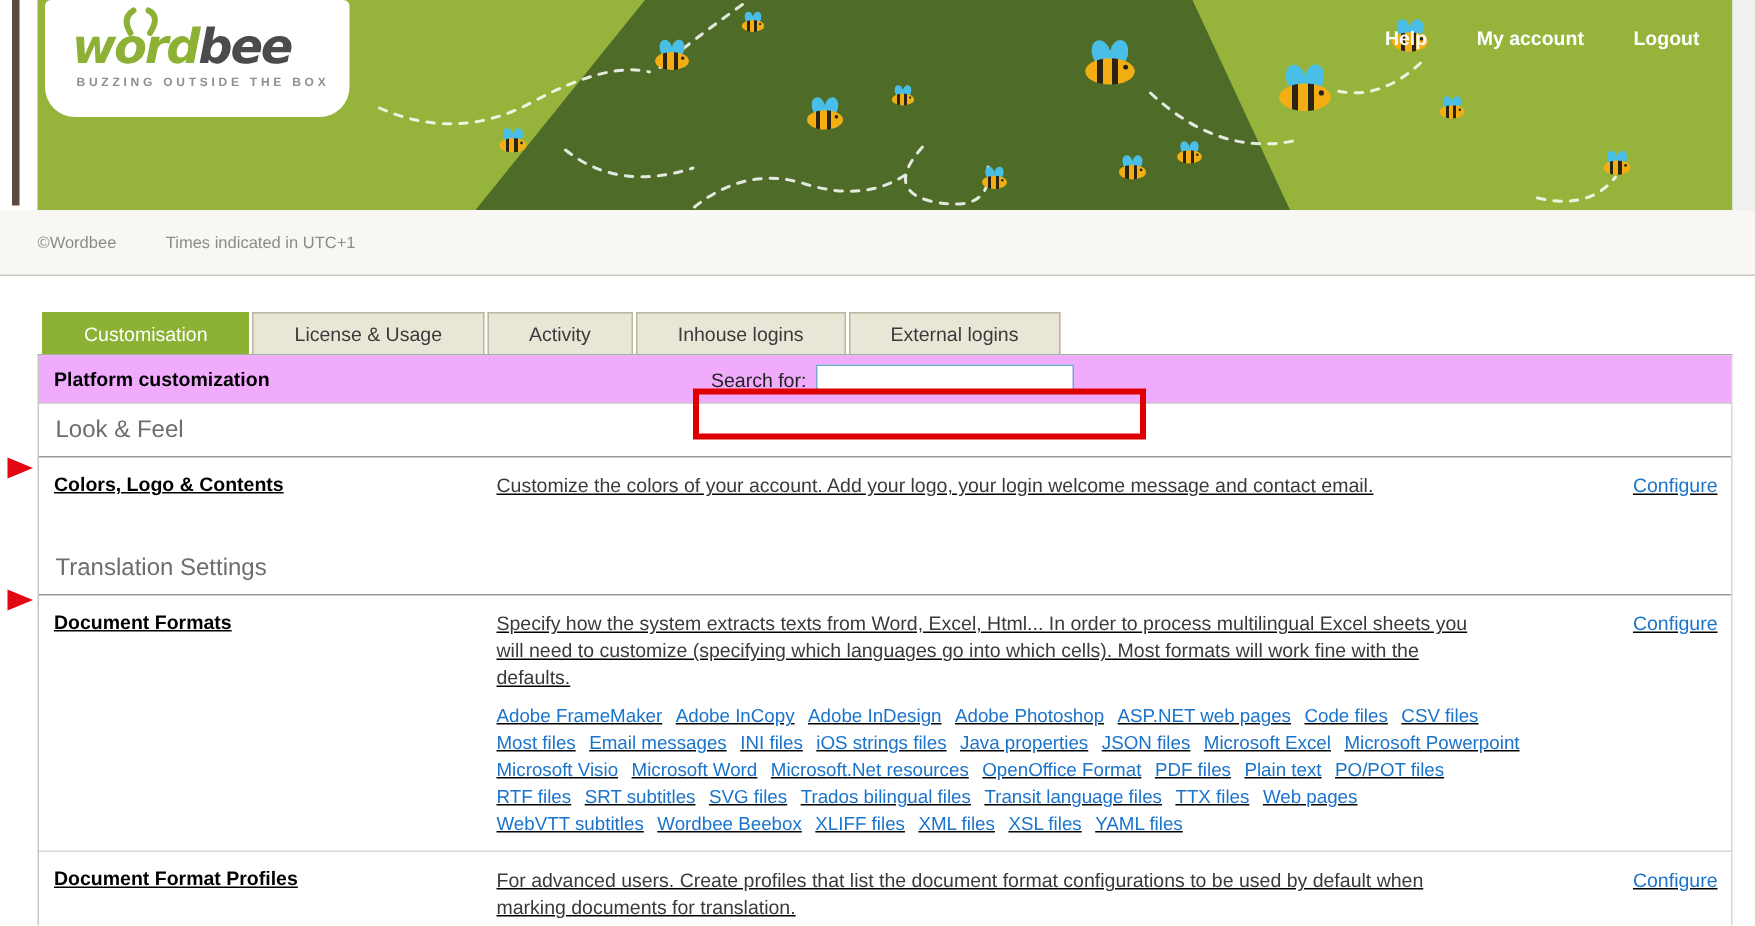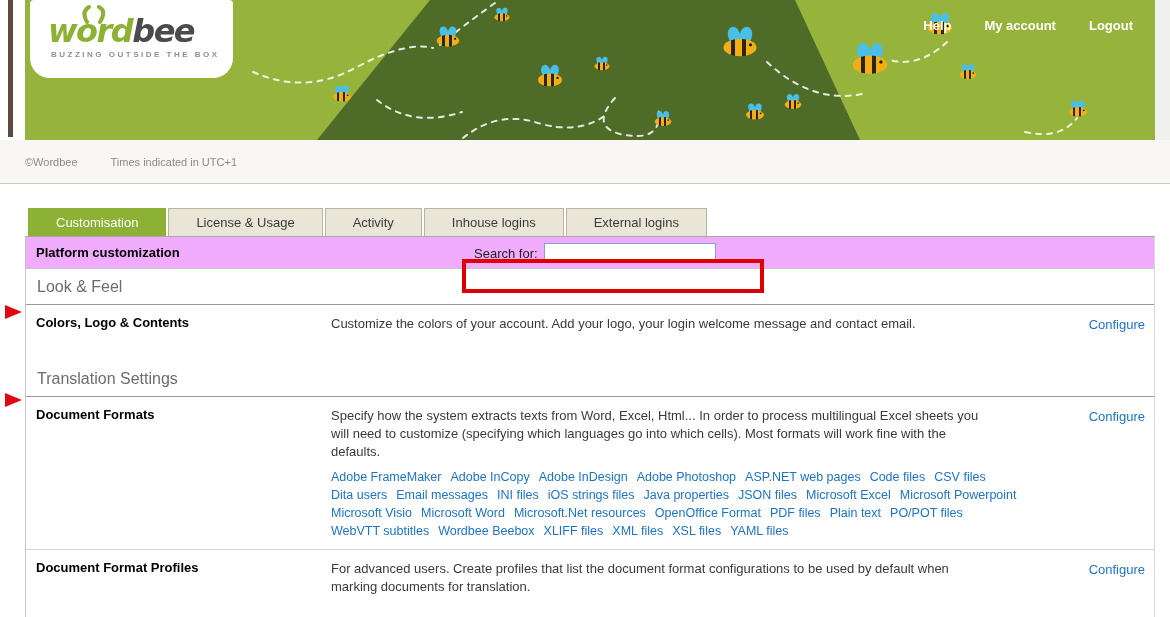--- a/index.html
+++ b/index.html
@@ -66,21 +66,21 @@
     font-size:12px; padding:0 4px; outline:none; }
 
   .annotation-box { position:absolute; left:462px; top:51px; width:302px; height:34px;
     border:4px solid #de0000; z-index:6; pointer-events:none; }
   .marker-arrow { position:absolute; left:5px; width:0; height:0; border-top:7px solid transparent;
     border-bottom:7px solid transparent; border-left:17px solid #e30613; z-index:6; }
   .arrow-1 { top:97px; } .arrow-2 { top:185px; }
 
   .section-title { padding:9px 0 8px 11px; font-size:16px; color:#6d6d6d;
     border-bottom:1px solid #9a9a9a; }
-  .row { display:grid; grid-template-columns:305px 650px 1fr; }
+  .row { display:grid; grid-template-columns:305px 650px 1fr;text-decoration:underline; }
   .row-label { padding:10px 0 0 10px; font-size:13px; font-weight:bold; color:#000; }
   .row-desc { padding-top:10px; font-size:13px; color:#3a3a3a; line-height:18px; }
   .row-action { text-align:right; padding:10px 9px 0 0; }
   .configure-link { color:#1b74cc; font-size:13px; text-decoration:none; cursor:pointer; }
   .row-colors { min-height:56px; }
   .row-formats { padding-bottom:9px; border-bottom:1px solid #d5d5d5; }
   .format-links { margin-top:7px; }
   .link-row { display:flex; column-gap:9px; white-space:nowrap; line-height:18px; }
   .fmt-link { color:#1b74cc; font-size:12.5px; text-decoration:none; cursor:pointer; }
 </style>
@@ -231,39 +231,48 @@
             <div class="link-row">
               <a class="fmt-link">Adobe FrameMaker</a>
               <a class="fmt-link">Adobe InCopy</a>
               <a class="fmt-link">Adobe InDesign</a>
               <a class="fmt-link">Adobe Photoshop</a>
               <a class="fmt-link">ASP.NET web pages</a>
               <a class="fmt-link">Code files</a>
               <a class="fmt-link">CSV files</a>
             </div>
             <div class="link-row">
-              <a class="fmt-link">Dita users</a>
+              <a class="fmt-link">Most files</a>
               <a class="fmt-link">Email messages</a>
               <a class="fmt-link">INI files</a>
               <a class="fmt-link">iOS strings files</a>
               <a class="fmt-link">Java properties</a>
               <a class="fmt-link">JSON files</a>
               <a class="fmt-link">Microsoft Excel</a>
               <a class="fmt-link">Microsoft Powerpoint</a>
             </div>
             <div class="link-row">
               <a class="fmt-link">Microsoft Visio</a>
               <a class="fmt-link">Microsoft Word</a>
               <a class="fmt-link">Microsoft.Net resources</a>
               <a class="fmt-link">OpenOffice Format</a>
               <a class="fmt-link">PDF files</a>
               <a class="fmt-link">Plain text</a>
               <a class="fmt-link">PO/POT files</a>
             </div>
             <div class="link-row">
+              <a class="fmt-link">RTF files</a>
+              <a class="fmt-link">SRT subtitles</a>
+              <a class="fmt-link">SVG files</a>
+              <a class="fmt-link">Trados bilingual files</a>
+              <a class="fmt-link">Transit language files</a>
+              <a class="fmt-link">TTX files</a>
+              <a class="fmt-link">Web pages</a>
+            </div>
+            <div class="link-row">
               <a class="fmt-link">WebVTT subtitles</a>
               <a class="fmt-link">Wordbee Beebox</a>
               <a class="fmt-link">XLIFF files</a>
               <a class="fmt-link">XML files</a>
               <a class="fmt-link">XSL files</a>
               <a class="fmt-link">YAML files</a>
             </div>
           </div>
       </div>
       <div class="row-action">

